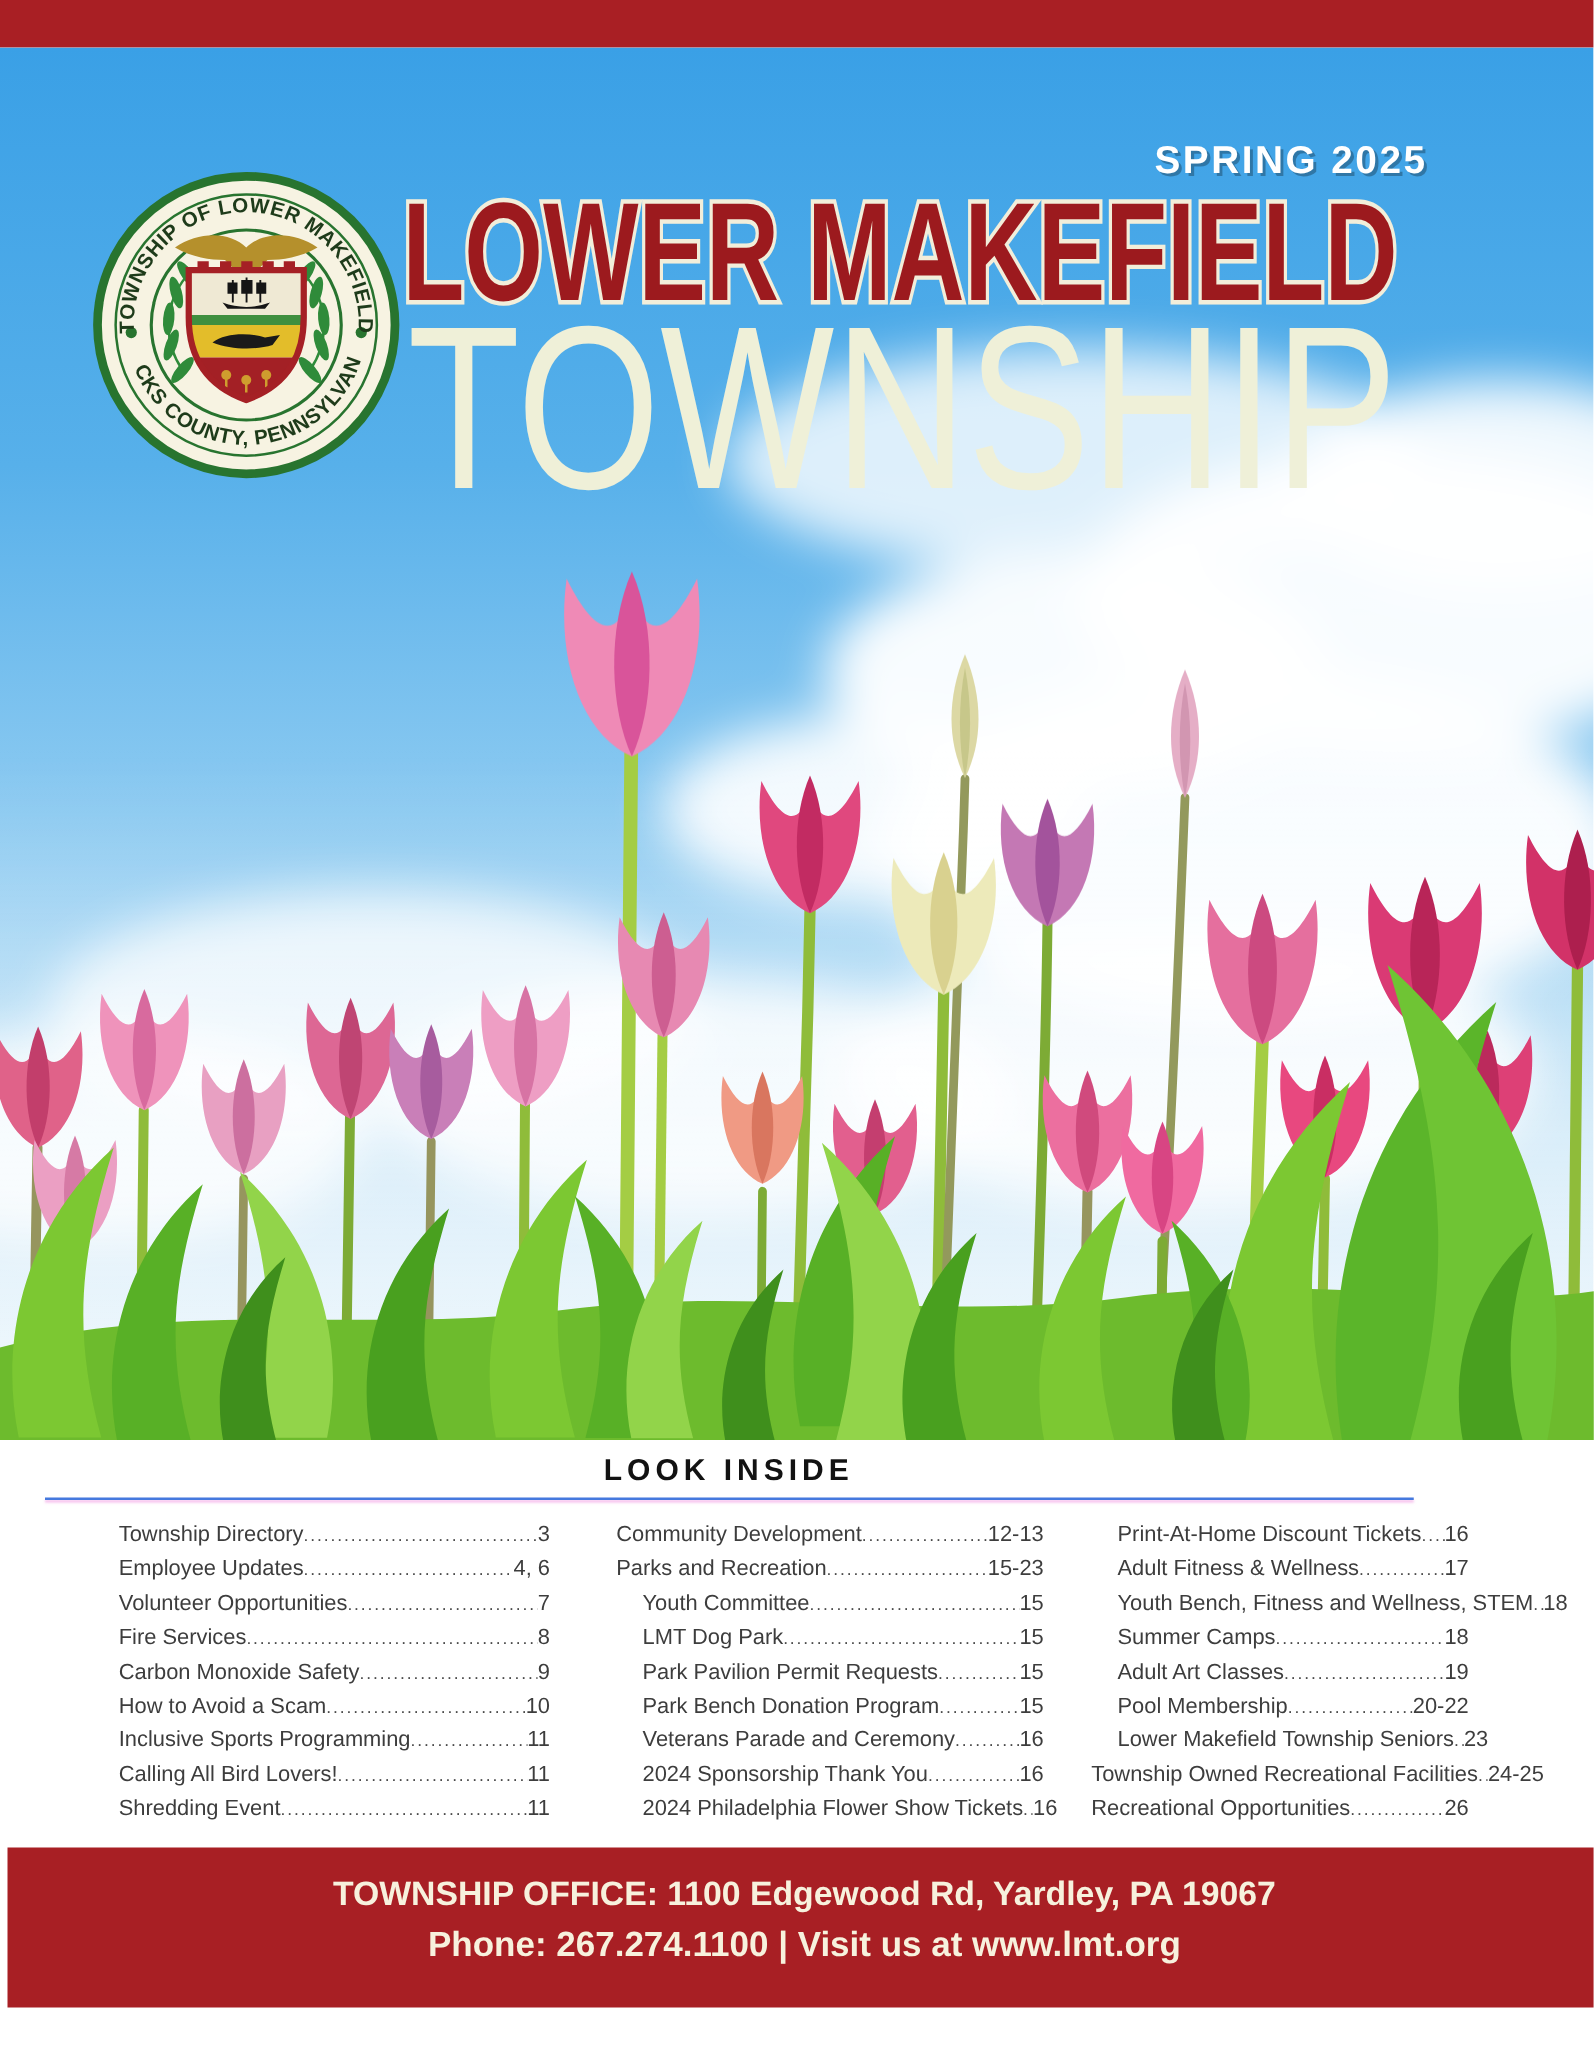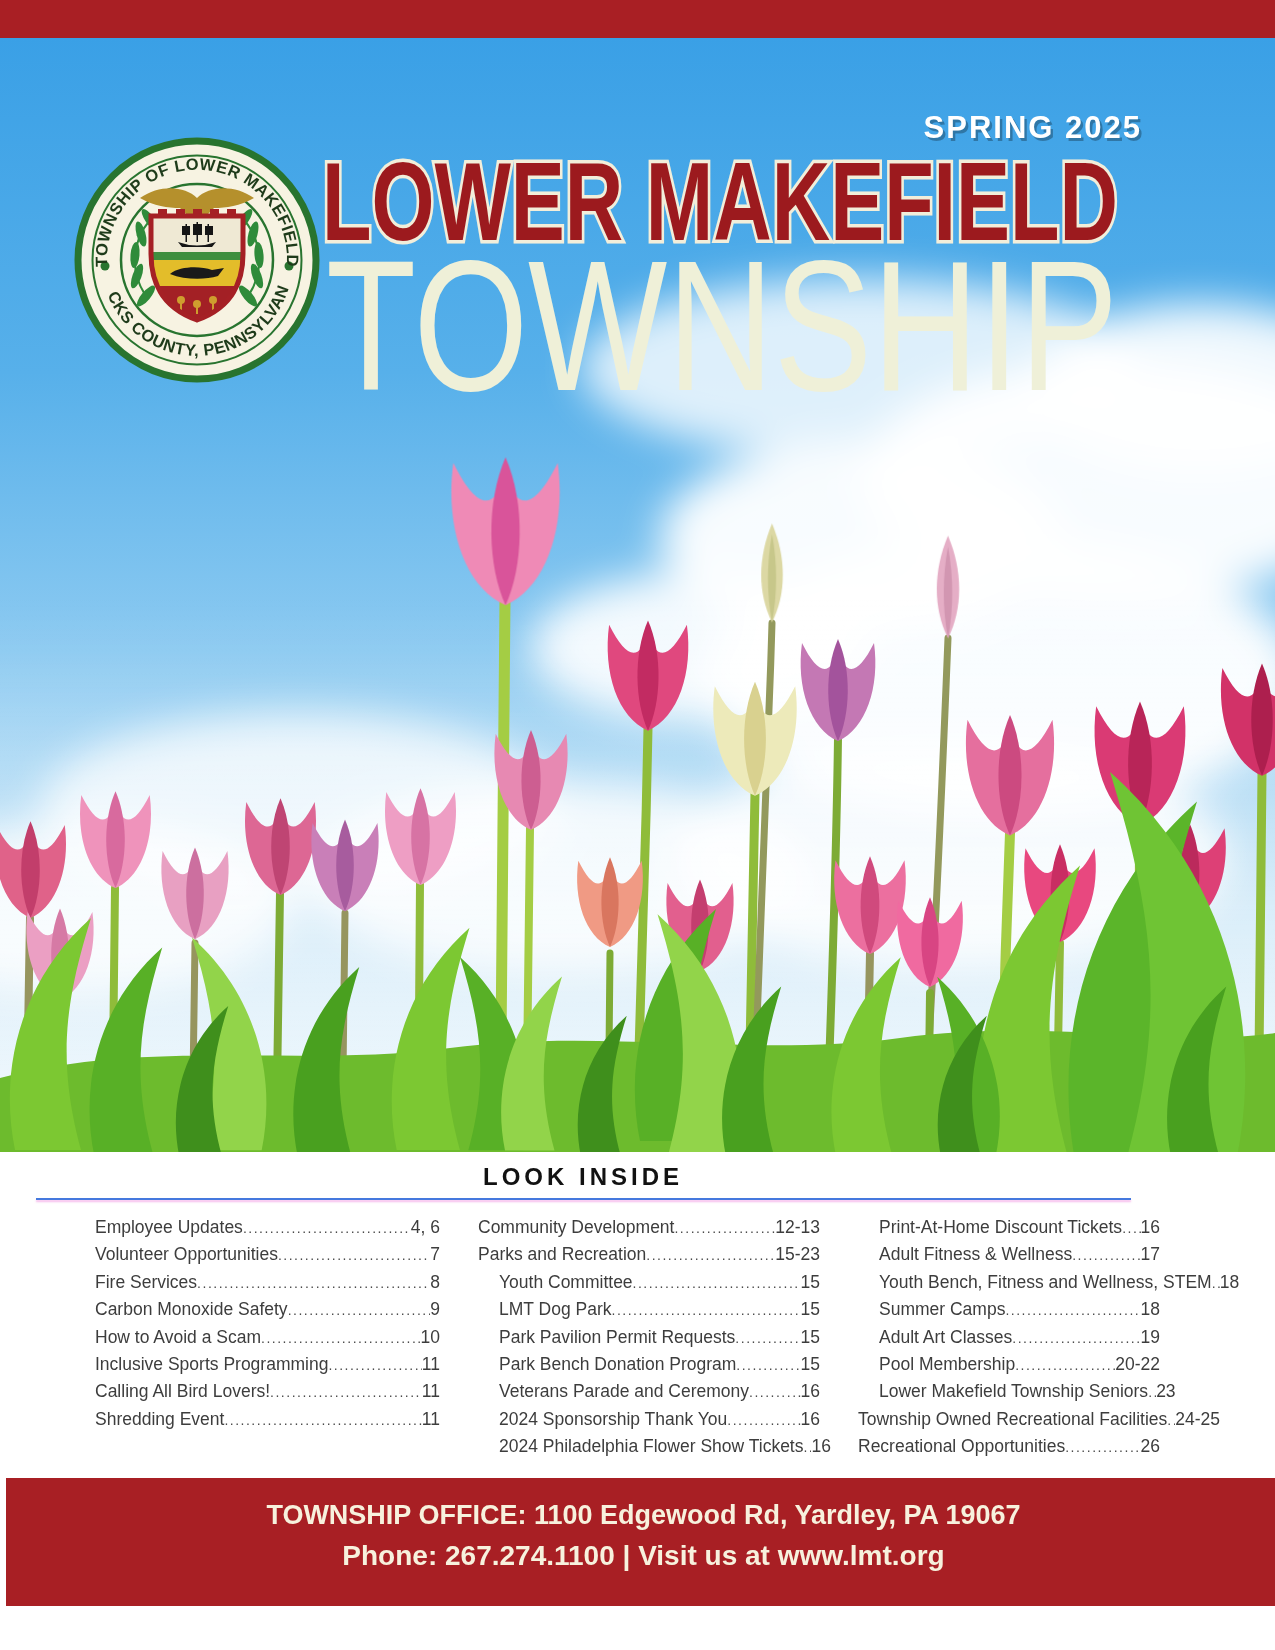--- a/index.html
+++ b/index.html
@@ -13,21 +13,21 @@
   svg text { font-family:"Liberation Sans", sans-serif; }
 
   
   .toc { position:absolute; left:0; top:1152px; width:1166px; height:326px; background:#ffffff; }
   .toc-head { text-align:center; font-weight:700; font-size:24px; letter-spacing:4px; color:#121212; padding-top:11px; }
   .toc-rule { margin:7px auto 0 auto; width:1095px; height:2px; background:#4579de;
               box-shadow:0 2px 2px rgba(238,130,220,0.55); }
   .toc-cols { display:flex; padding:17px 0 0 95px; gap:38px; }
   .toc-col { list-style:none; margin:0; padding:0; }
   .toc-col.c1 { width:345px; }
-  .toc-col.c2 { width:342px; }
+  .toc-col.c2 { width:342px;margin-left:15px; }
   .toc-col.c3 { width:302px; }
   .ti { display:flex; align-items:baseline; height:27.4px; font-size:17.5px; color:#3d3d3d; }
   .ti .lb { white-space:nowrap; }
   .ti .dt { flex:1 1 auto; min-width:8px; overflow:hidden; white-space:nowrap;
             font-size:14px; letter-spacing:1.5px; color:#4a4a4a; }
   .ti .dt::after { content:"........................................................................................................................"; }
   .ti .pg { white-space:nowrap; }
   .ind { padding-left:21px; }
 
   
@@ -253,20 +253,25 @@
     </svg>
   </div>
 
   <div class="toc">
     <div class="toc-head">LOOK INSIDE</div>
     <div class="toc-rule"></div>
     <div class="toc-cols">
 
       <ul class="toc-col c1">
         <li class="ti">
+            <span class="lb">Township Directory</span>
+            <span class="dt"></span>
+            <span class="pg">3</span>
+          </li>
+        <li class="ti">
             <span class="lb">Employee Updates</span>
             <span class="dt"></span>
             <span class="pg">4, 6</span>
           </li>
         <li class="ti">
             <span class="lb">Volunteer Opportunities</span>
             <span class="dt"></span>
             <span class="pg">7</span>
           </li>
         <li class="ti">

